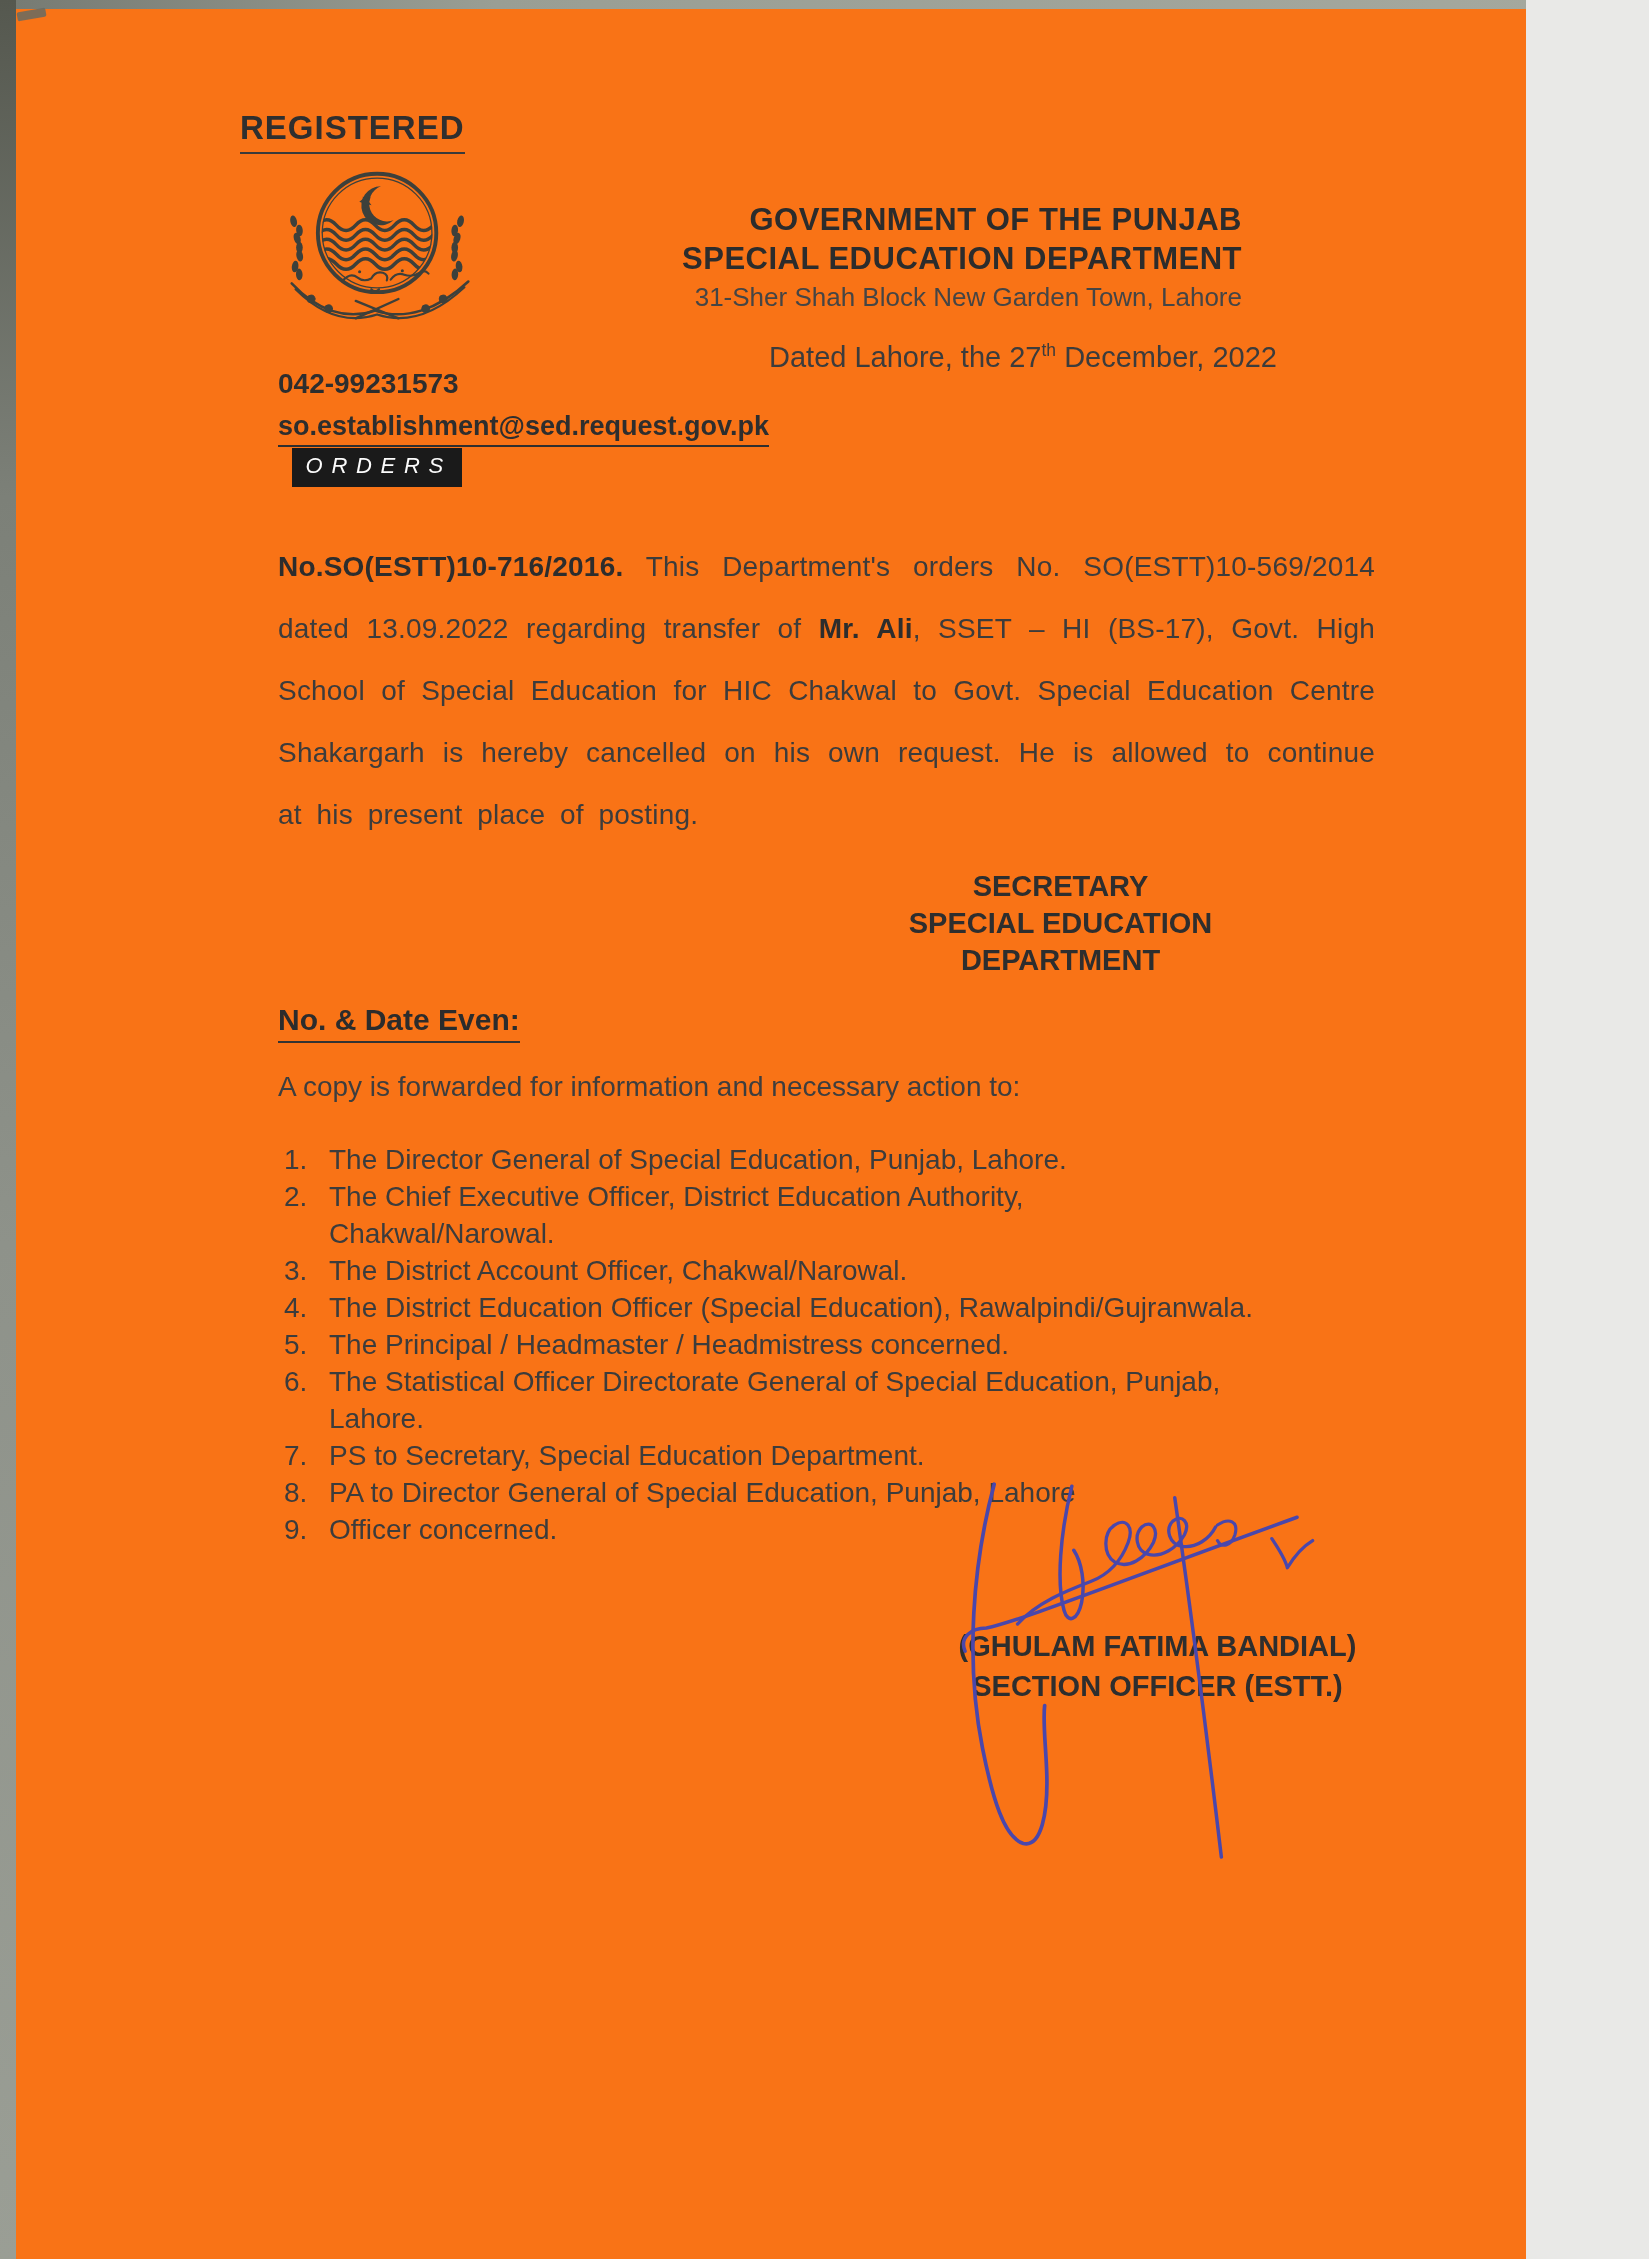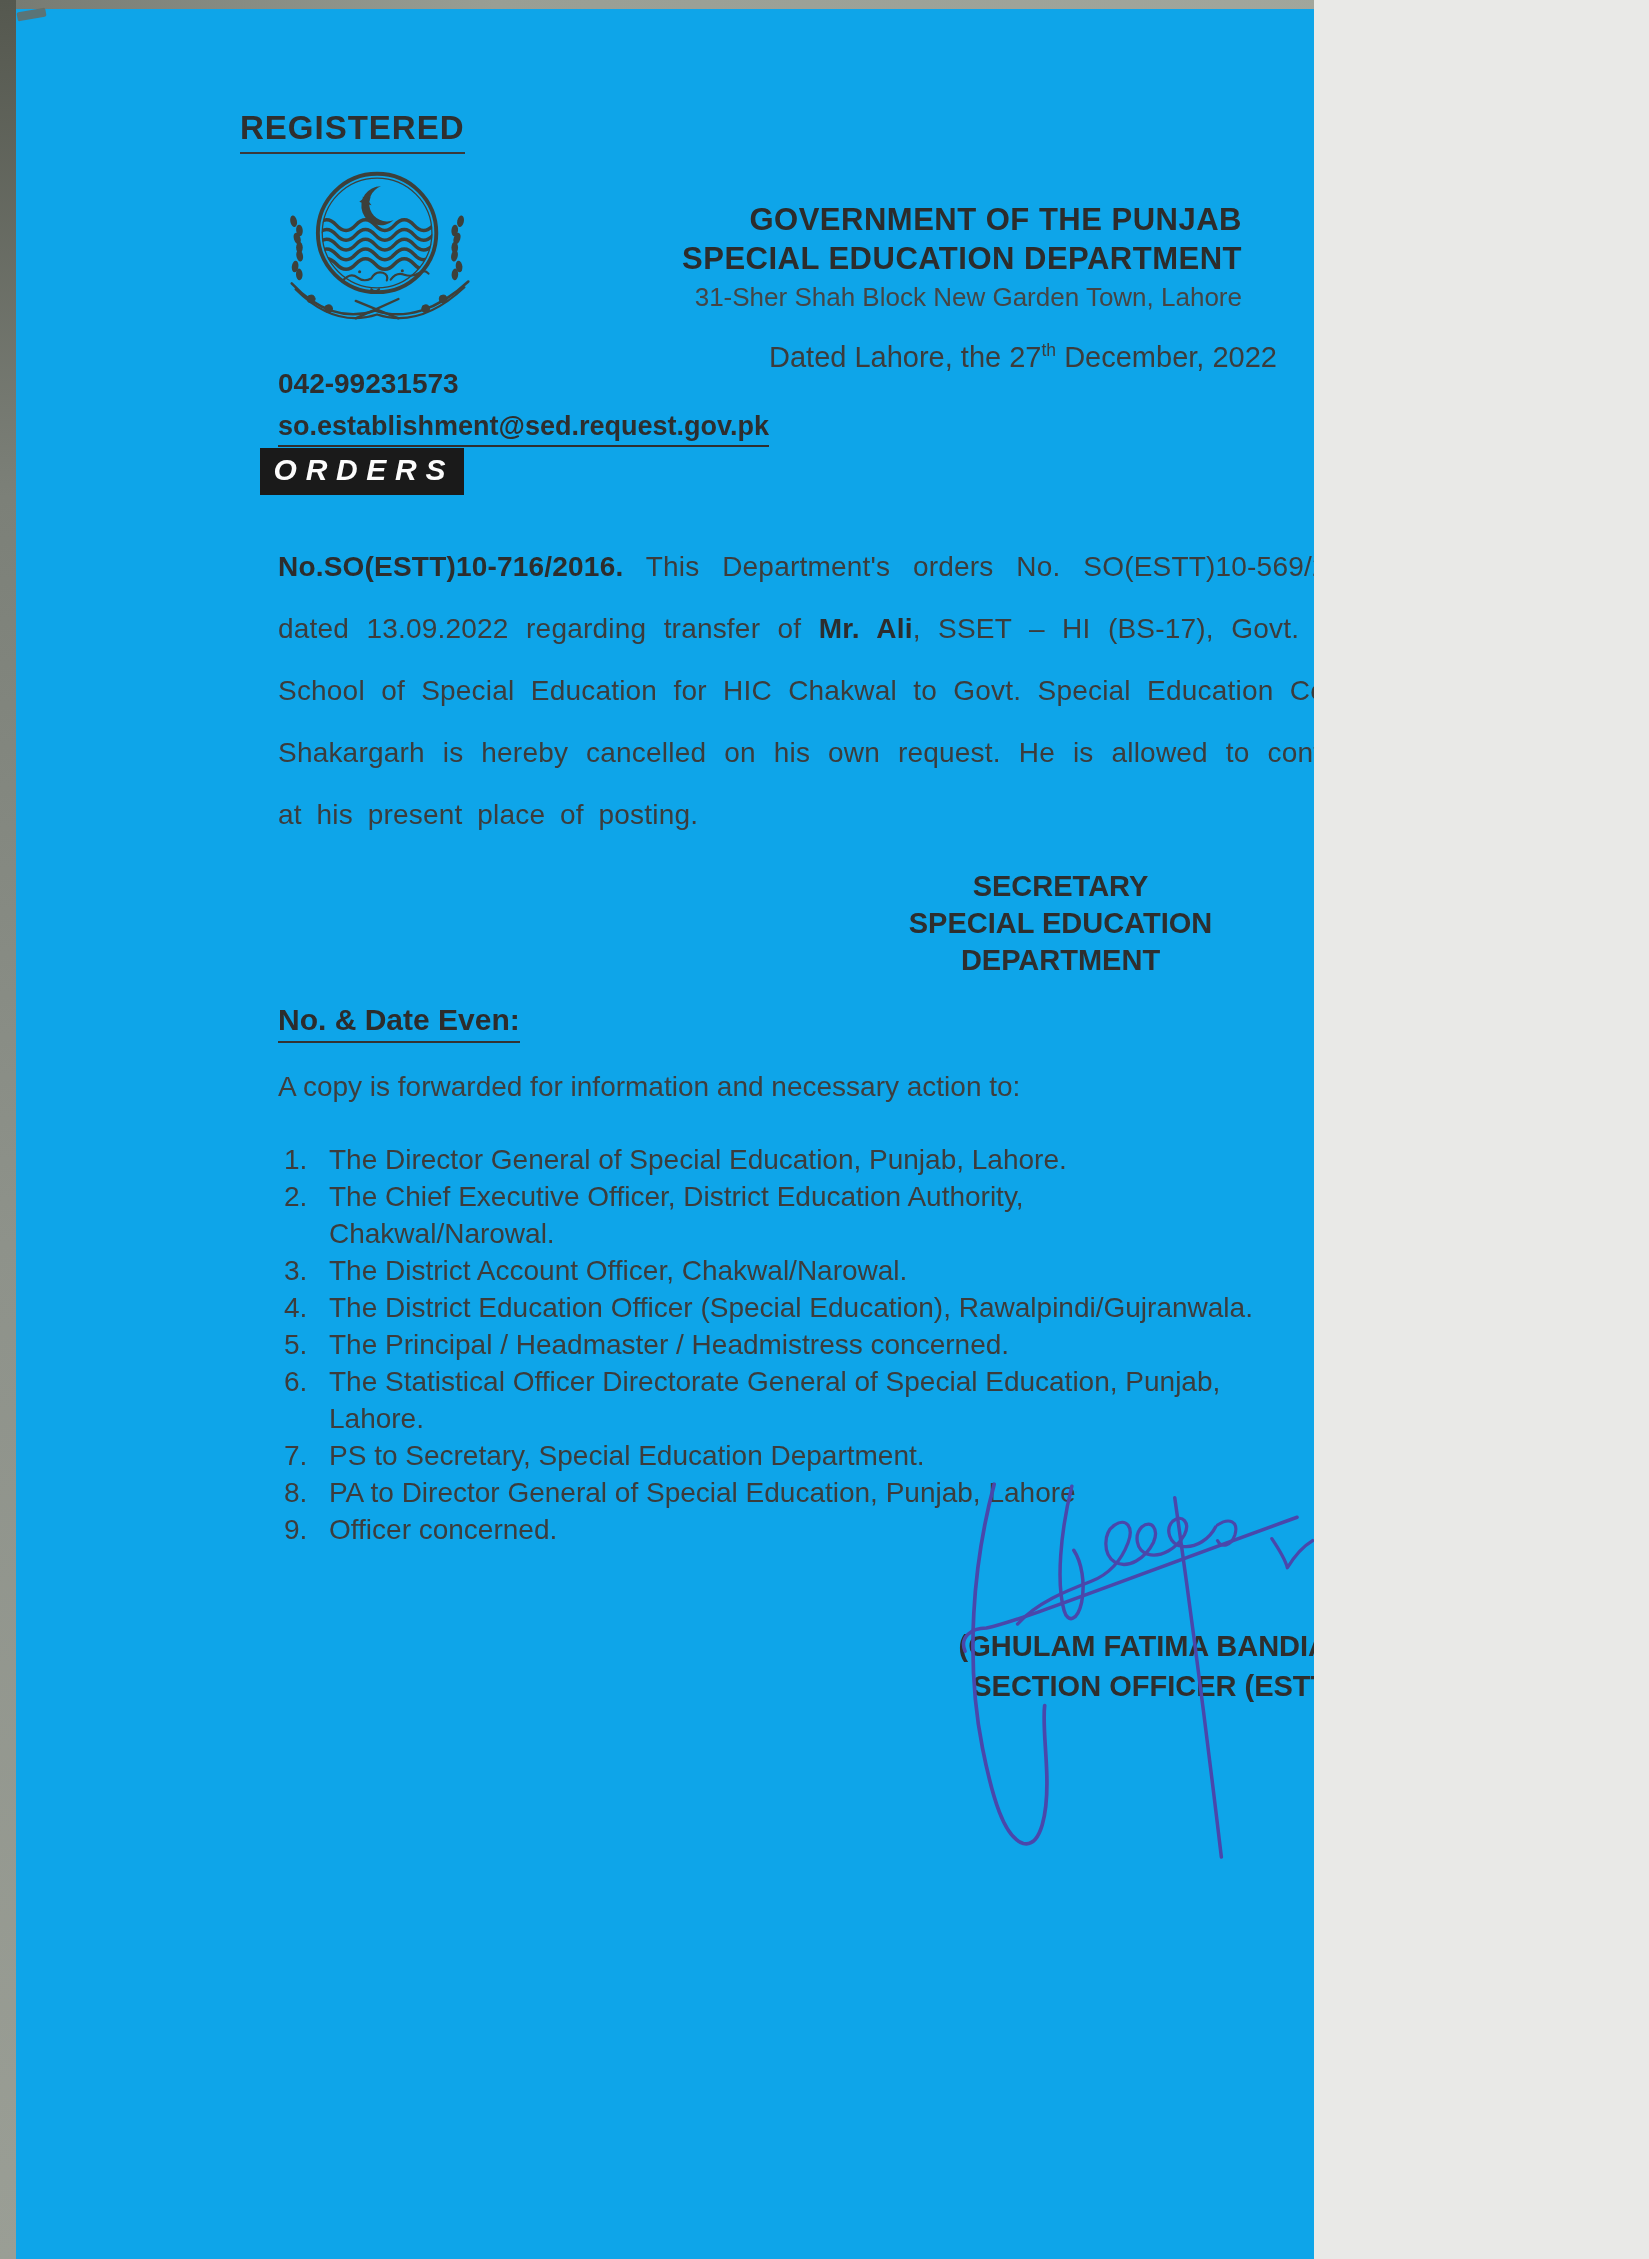--- a/index.html
+++ b/index.html
@@ -1,21 +1,21 @@
 <!DOCTYPE html>
 <html><head>
 <meta charset="utf-8">
 <style>
   * { margin:0; padding:0; box-sizing:border-box; }
   html,body { background:#e9e9e7; }
   body { width:1650px; height:2260px; font-family:"Liberation Sans", sans-serif; }
 
   .page {
-    position:relative; width:1314px; height:2260px;
-    background:#0ea5e9; overflow:hidden; color:#3a3a3a;
+    position:relative; width:1526px; height:2260px;
+    background:#f97316; overflow:hidden; color:#3a3a3a;
   }
 
   
   .edge-top  { position:absolute; left:0; top:0; width:1650px; height:8.7px;
                background:linear-gradient(to right,#767a72 0%,#999e94 30%,#a5a99f 100%); }
   .edge-left { position:absolute; left:0; top:0; width:15.5px; height:2260px;
                background:linear-gradient(to bottom,#55584f 0%,#7c8078 22%,#8e928a 55%,#9a9e95 100%); }
   .edge-right{ position:absolute; left:1610px; top:0; width:40px; height:2260px;
                background:linear-gradient(to right,#d0d2cc 0%,#9c a 0%,#989c93 55%,#838779 100%); }
   .edge-right .streaks { position:absolute; left:0; top:0; width:100%; height:100%;
@@ -41,23 +41,23 @@
 
   .date-line { position:absolute; left:769px; top:340px; font-size:29px; color:#3c3c3c; }
   .date-line sup { font-size:17.5px; }
 
   .contact { position:absolute; left:278px; top:345px;margin-top:23px; }
   .contact .phone { font-size:28px; font-weight:bold; color:#2e2e2e; }
   .contact .email { display:inline-block; margin-top:10.7px; font-size:27px; font-weight:bold;
                     color:#2e2e2e; border-bottom:2.9px solid #2f2f2f; padding-bottom:2.9px; }
 
   .orders-box {
-    position:absolute; left:260px; top:448px;
+    position:absolute; left:292px; top:448px;
     background:#1a1a1a; color:#fcfcfc;
-    font-size:30px; font-weight:bold; font-style:italic; letter-spacing:8.7px;
+    font-size:22px; font-weight:normal; font-style:italic; letter-spacing:8.7px;
     padding:4.9px 9.7px 7.8px 13.6px;
   }
 
   .order-par {
     position:absolute; left:278px; top:536px; width:1097px;
     font-size:28px; line-height:62px; color:#3c3c3c;
     text-align:justify; word-spacing:6.8px; letter-spacing:0.2px;
   }
 
   .authority-block {

